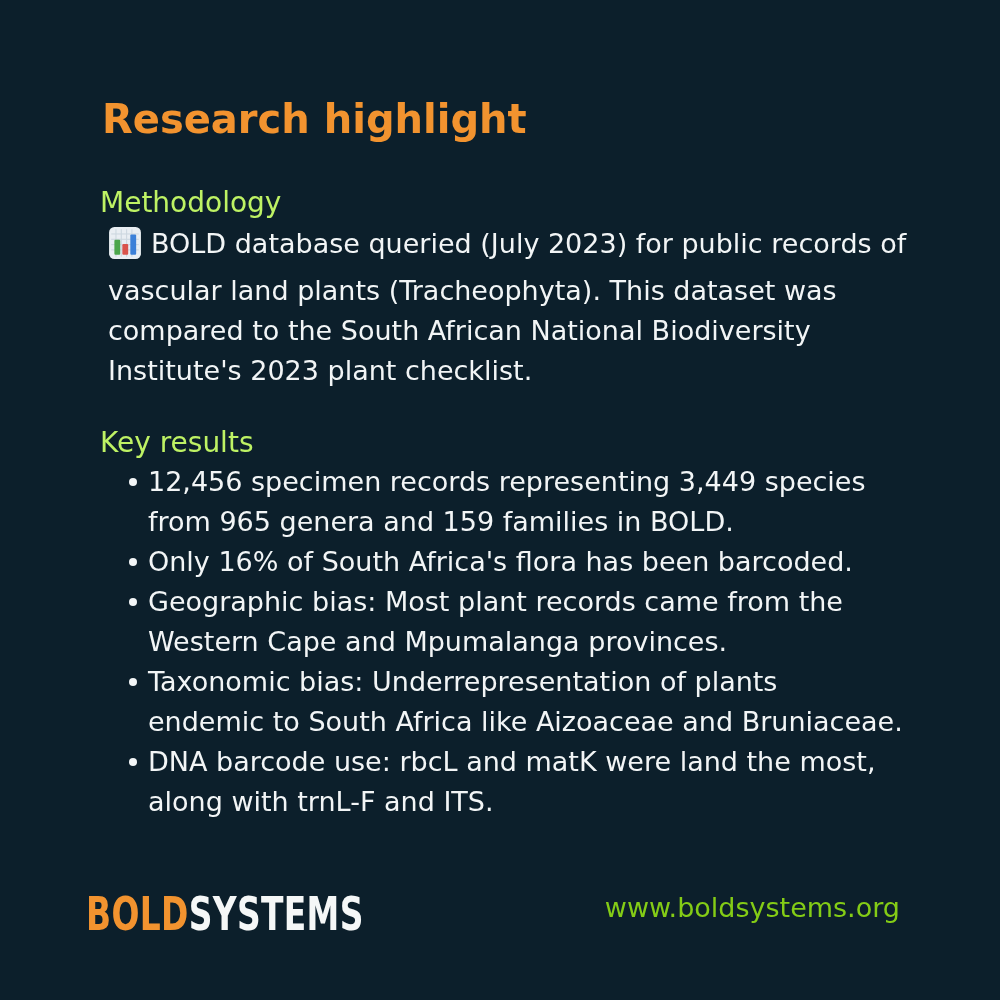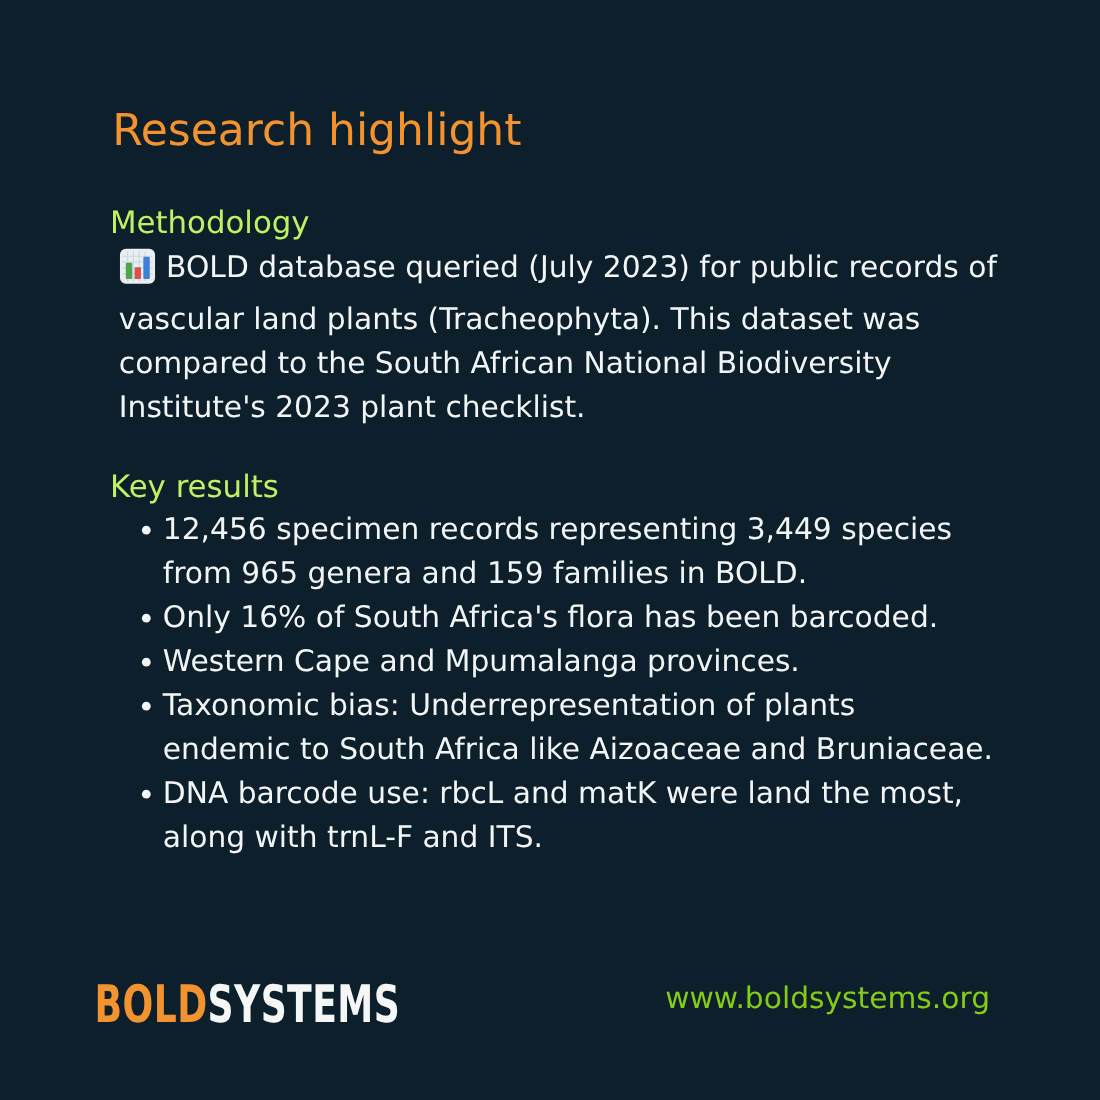--- a/index.html
+++ b/index.html
@@ -10,21 +10,21 @@
     background: #0c1f2b;
     font-family: "DejaVu Sans", "Liberation Sans", sans-serif;
     color: #f2f5f6;
     overflow: hidden;
   }
   .title {
     position: absolute;
     left: 102px;
     top: 96px;
     font-size: 40px;
-    font-weight: normal;
+    font-weight: bold;
     letter-spacing: 0px;
     color: #f2932f;
   }
   .sec-heading {
     position: absolute;
     left: 100px;
     font-size: 28px;
     font-weight: normal;
     color: #bef264;
   }
@@ -131,21 +131,21 @@
 
   <ul class="bullets" id="bullets">
       <li>
         <div class="b-line"><span class="b-dot"></span><span>12,456 specimen records representing 3,449 species</span></div>
         <div class="b-line"><span>from 965 genera and 159 families in BOLD.</span></div>
       </li>
       <li>
         <div class="b-line"><span class="b-dot"></span><span>Only 16% of South Africa's flora has been barcoded.</span></div>
       </li>
       <li>
-        <div class="b-line"><span class="b-dot"></span></div>
+        <div class="b-line"><span class="b-dot"></span><span>Geographic bias: Most plant records came from the</span></div>
         <div class="b-line"><span>Western Cape and Mpumalanga provinces.</span></div>
       </li>
       <li>
         <div class="b-line"><span class="b-dot"></span><span>Taxonomic bias: Underrepresentation of plants</span></div>
         <div class="b-line"><span>endemic to South Africa like Aizoaceae and Bruniaceae.</span></div>
       </li>
       <li>
         <div class="b-line"><span class="b-dot"></span><span>DNA barcode use: </span><span class="it">rbcL</span><span> and </span><span class="it">matK</span><span> were land the most,</span></div>
         <div class="b-line"><span>along with </span><span class="it">trnL-F</span><span> and </span><span class="it">ITS</span><span>.</span></div>
       </li>

